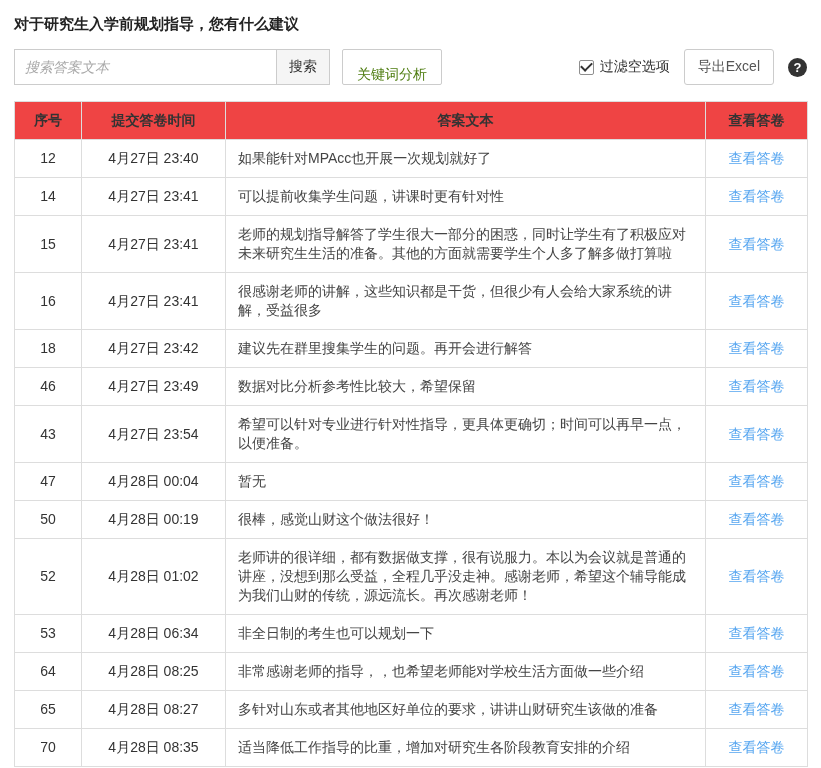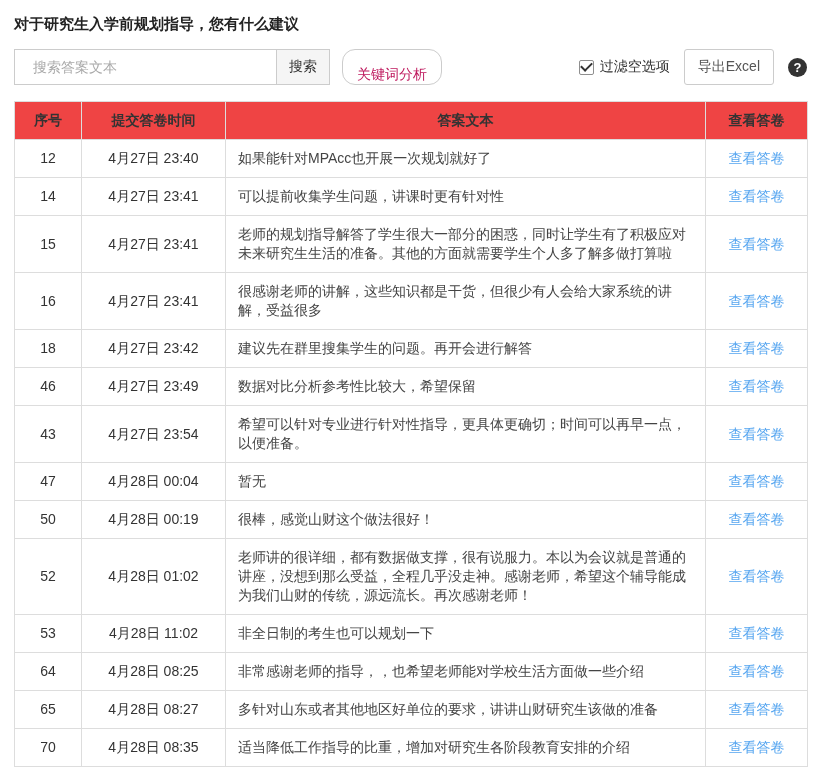--- a/index.html
+++ b/index.html
@@ -27,47 +27,48 @@
     display: flex;
     align-items: center;
     width: 793px;
     margin-bottom: 16px;
   }
   .search-group { display: flex; }
   .search-input {
     width: 263px;
     height: 36px;
     border: 1px solid #ccc;
-    padding: 0 18px;
+    padding: 0 10px;
     font-size: 14px;
     color: #333;
     outline: none;
     font-family: inherit;
+    font-style: italic;
   }
   .search-input::placeholder { color: #a9a9a9; }
   .btn {
     height: 36px;
     border: 1px solid #ccc;
     background: #fff;
     font-size: 14px;
     font-family: inherit;
     cursor: pointer;
     text-align: center;
   }
   .search-btn {
     width: 54px;
     margin-left: -1px;
     background: #f5f5f5;
     color: #333;
   }
   .keyword-btn {
     margin-left: 12px;
     padding: 16px 14px;
-    color: #be185d;
-    border-radius: 13px;
+    color: #4d7c0f;
+    border-radius: 2px;
   }
   .toolbar-right {
     margin-left: auto;
     display: flex;
     align-items: center;
   }
   .checkbox-wrap {
     display: inline-flex;
     align-items: center;
     cursor: pointer;
@@ -268,21 +269,21 @@
     <td class="col-no">52</td>
     <td class="col-time">4月28日 01:02</td>
     <td class="col-answer">老师讲的很详细，都有数据做支撑，很有说服力。本以为会议就是普通的讲座，没想到那么受益，全程几乎没走神。感谢老师，希望这个辅导能成为我们山财的传统，源远流长。再次感谢老师！</td>
     <td class="col-view">
       <a class="view-link">查看答卷</a>
     </td>
   </tr>
 
   <tr>
     <td class="col-no">53</td>
-    <td class="col-time">4月28日 11:02</td>
+    <td class="col-time">4月28日 06:34</td>
     <td class="col-answer">非全日制的考生也可以规划一下</td>
     <td class="col-view">
       <a class="view-link">查看答卷</a>
     </td>
   </tr>
 
   <tr>
     <td class="col-no">64</td>
     <td class="col-time">4月28日 08:25</td>
     <td class="col-answer">非常感谢老师的指导，，也希望老师能对学校生活方面做一些介绍</td>

